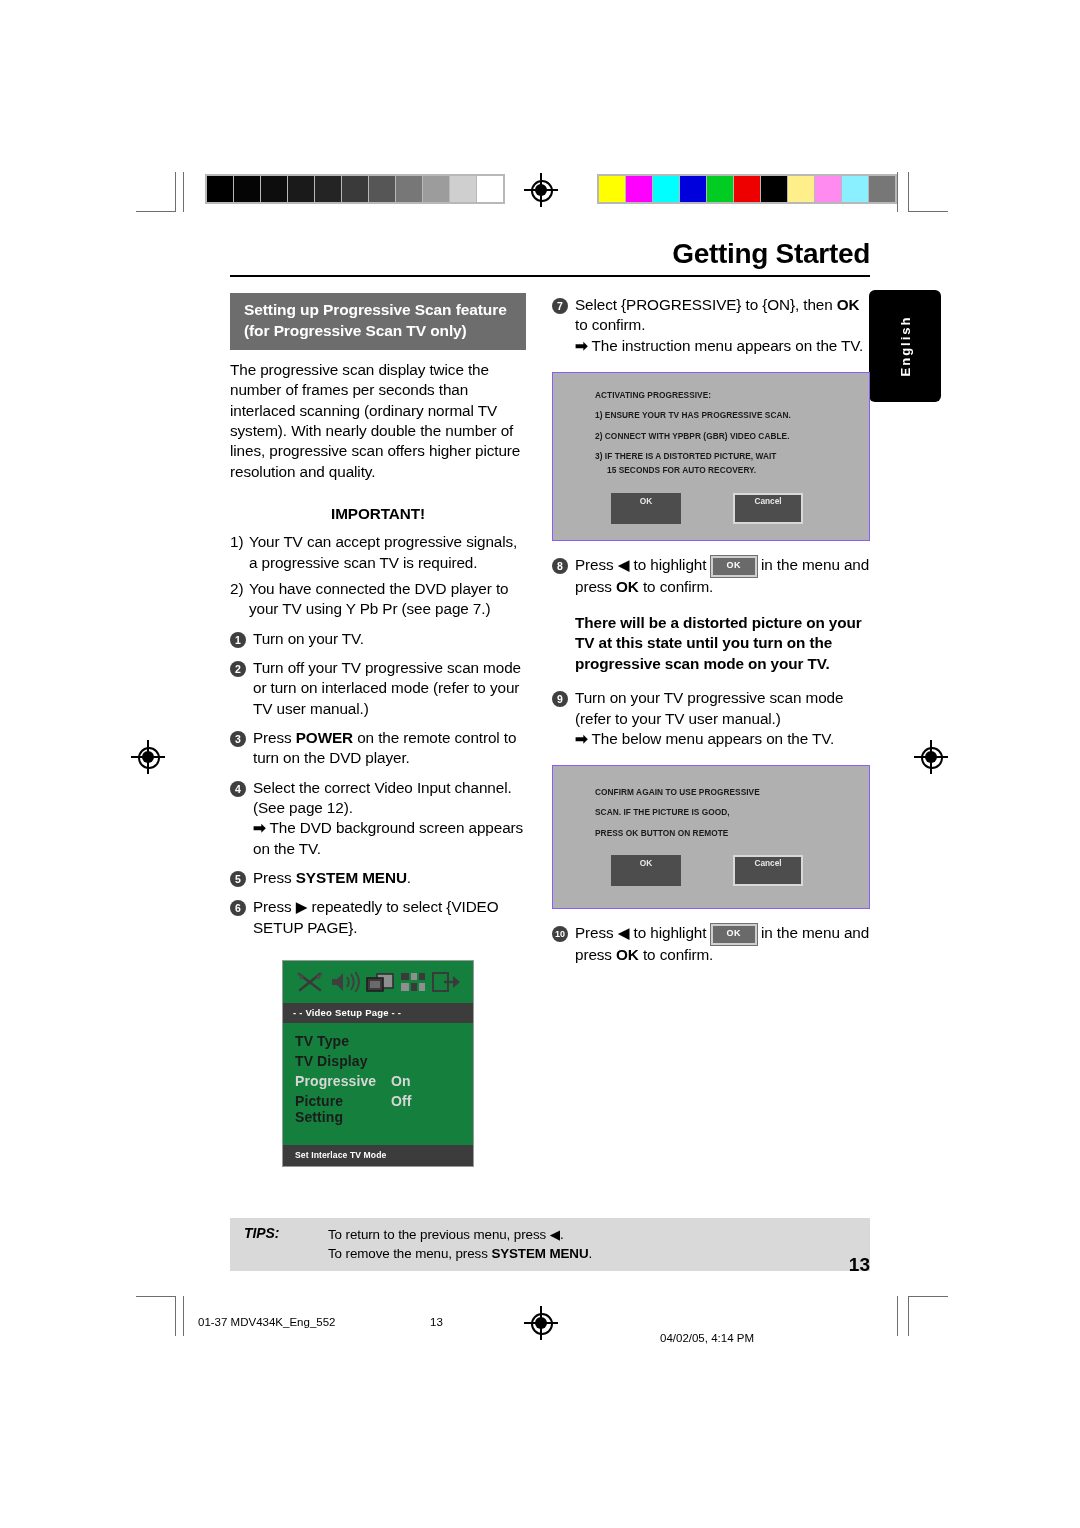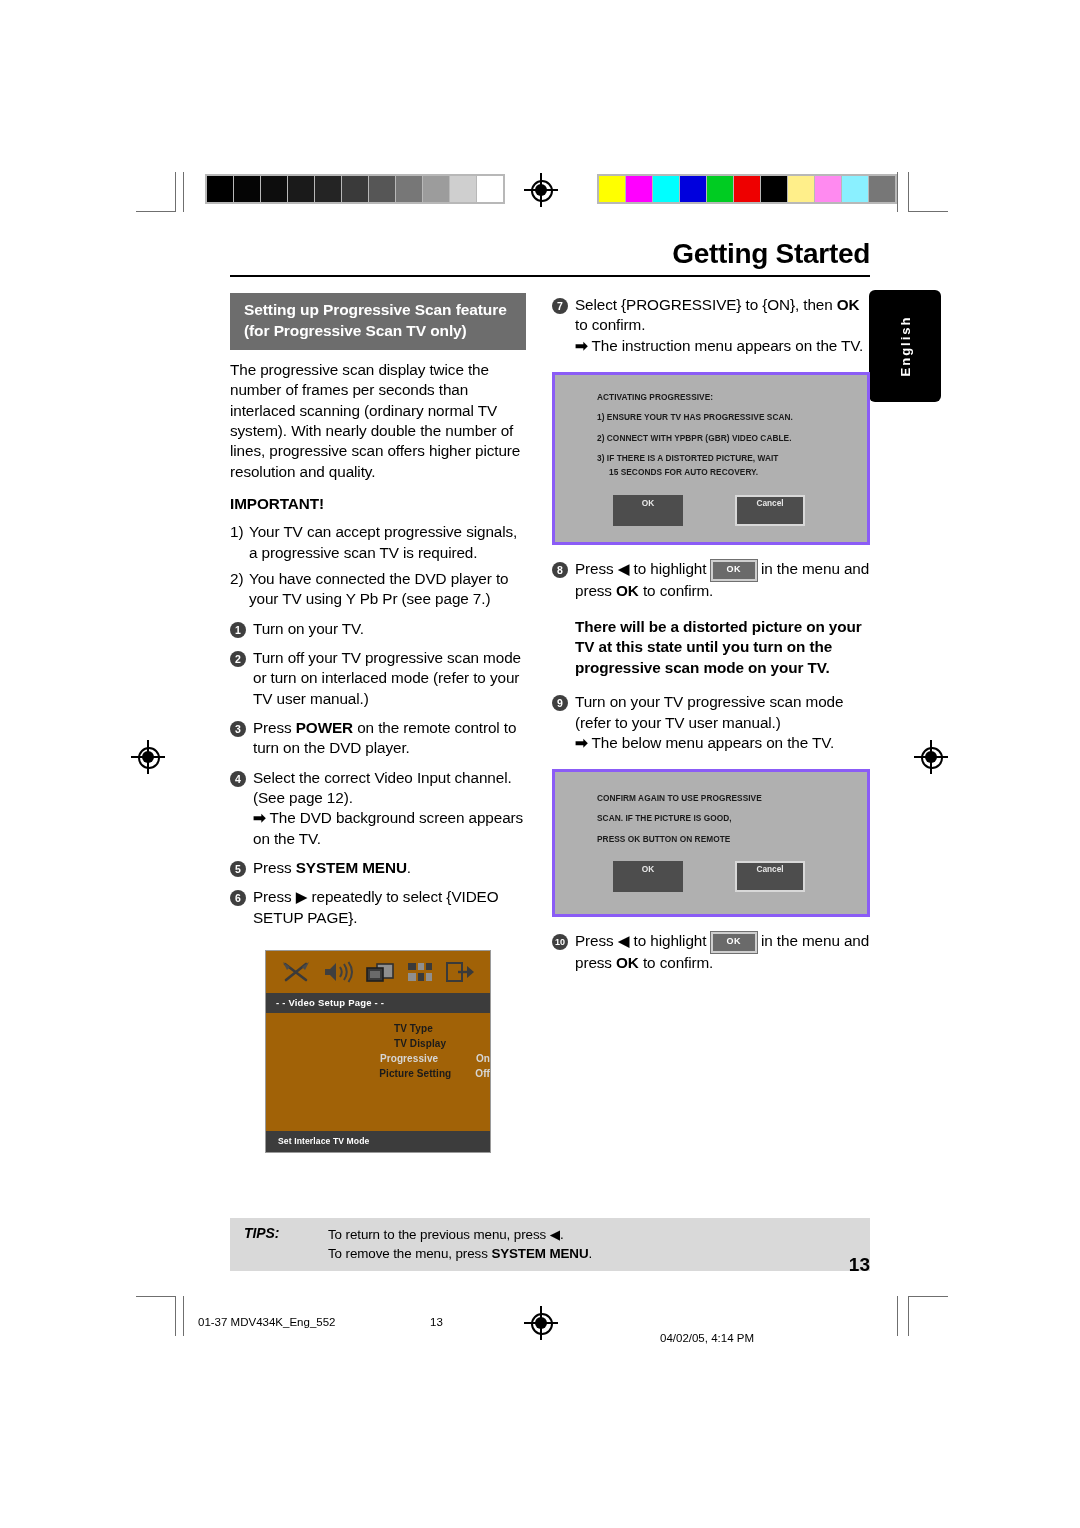--- a/index.html
+++ b/index.html
@@ -114,21 +114,21 @@
     font-size: 9px;
     font-weight: bold;
     padding: 2px 14px 3px 14px;
     vertical-align: 2px;
     letter-spacing: 0.4px;
   }
 
   
   .tvbox {
     background: #b0b0b0;
-    border: 3px solid #8b5cf6;
+    border: 1px solid #8b5cf6;
     padding: 18px 16px 16px 42px;
     margin-top: 16px;
     box-sizing: border-box;
   }
   .tvbox .tline {
     font-size: 8.3px;
     font-weight: bold;
     color: #1a1a1a;
     line-height: 1;
     margin-bottom: 12px;
@@ -145,23 +145,23 @@
     padding: 4px 16px 5px 16px;
     line-height: 1;
     text-align: center;
     min-width: 38px;
   }
   .tvbox .tvbtn.hl { border: 2px solid #d8d8d8; padding: 2px 14px 17px 14px; }
   .tvbox .spacer { width: 52px; }
 
   
   .dvdmenu {
-    width: 226px;
+    width: 192px;
     margin: 22px auto 17px auto;
-    background: #a16207;
+    background: #15803d;
     border: 1px solid #9a9a9a;
     box-sizing: border-box;
   }
   .dvdmenu .iconbar {
     display: flex;
     align-items: center;
     justify-content: space-around;
     height: 42px;
     padding: 0 10px;
   }
@@ -170,26 +170,25 @@
     background: #3c3c3c;
     color: #ffffff;
     font-size: 9.5px;
     font-weight: bold;
     padding: 4px 0 5px 10px;
     letter-spacing: 0.2px;
   }
   .dvdmenu .rows { padding: 8px 0 0 0; min-height: 92px; }
   .dvdmenu .mrow {
     display: flex;
-    font-size: 10px;
+    font-size: 14px;
     font-weight: bold;
     color: #1b1b1b;
     padding: 2px 0 2px 12px;
     letter-spacing: 0.1px;
-    justify-content: flex-end;
   }
   .dvdmenu .mrow.dim { color: #d6d6d6; }
   .dvdmenu .mrow .label { width: 96px; }
   .dvdmenu .mrow .val { }
   .dvdmenu .statusbar {
     background: #3c3c3c;
     color: #ffffff;
     font-size: 8.6px;
     font-weight: bold;
     padding: 5px 0 6px 12px;
@@ -350,21 +349,21 @@
 
     <div class="col-left">
 
       <div class="section-bar">
         <div>Setting up Progressive Scan feature</div>
         <div>(for Progressive Scan TV only)</div>
       </div>
 
       <p class="body">The progressive scan display twice the number of frames per seconds than interlaced scanning (ordinary normal TV system). With nearly double the number of lines, progressive scan offers higher picture resolution and quality.</p>
 
-      <p class="body strongblock" style="margin-top:12px;">IMPORTANT!</p>
+      <p class="body strongblock" style="margin-top:22px;text-align:center;">IMPORTANT!</p>
 
       <div class="numlist">
         <div class="numrow">
           <span class="nm">1)</span>
           <span class="tx">Your TV can accept progressive signals, a progressive scan TV is required.</span>
         </div>
         <div class="numrow">
           <span class="nm">2)</span>
           <span class="tx">You have connected the DVD player to your TV using Y Pb Pr (see page 7.)</span>
         </div>

